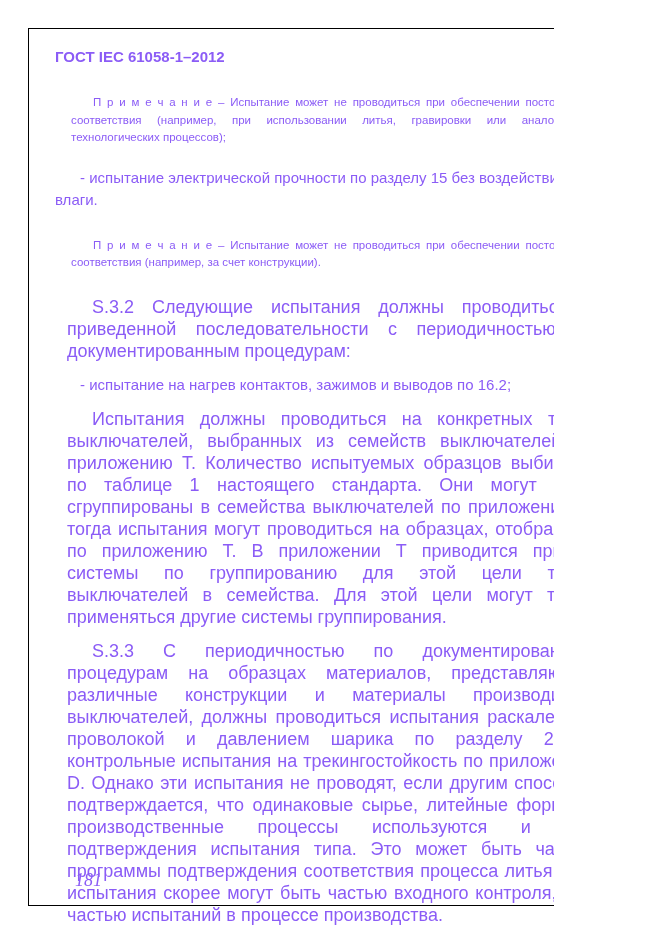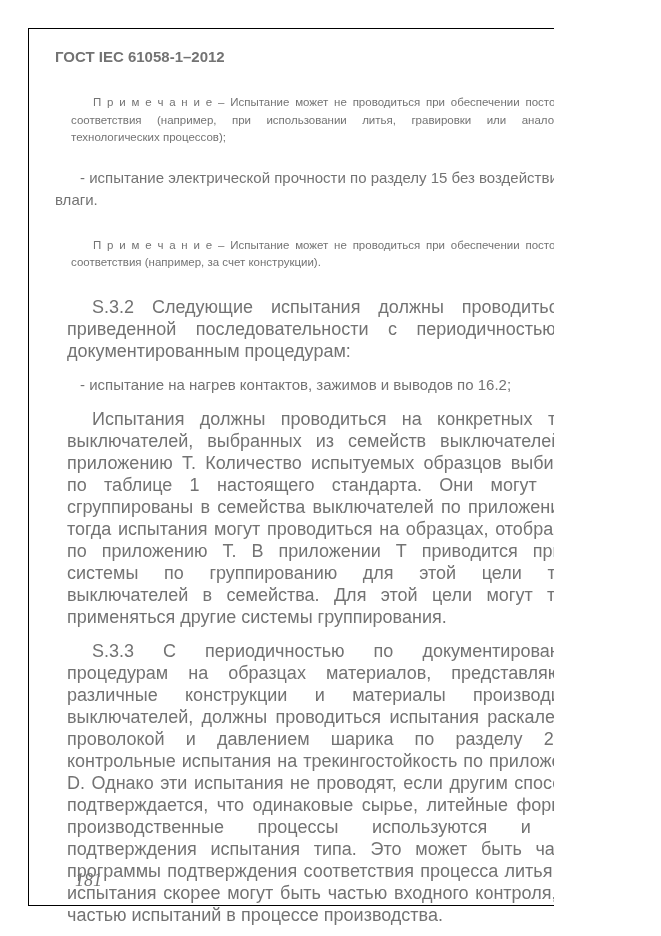--- a/index.html
+++ b/index.html
@@ -6,21 +6,21 @@
     margin: 0;
     padding: 0;
     background: #ffffff;
   }
   .page {
     position: relative;
     width: 554px;
     height: 936px;
     background: #ffffff;
     font-family: "Liberation Sans", sans-serif;
-    color: #737373;
+    color: #8b5cf6;
     overflow: hidden;
   }
   .page-border {
     position: absolute;
     left: 28px;
     top: 28px;
     width: 603px;
     height: 878px;
     border: 1px solid #000000;
     box-sizing: border-box;

